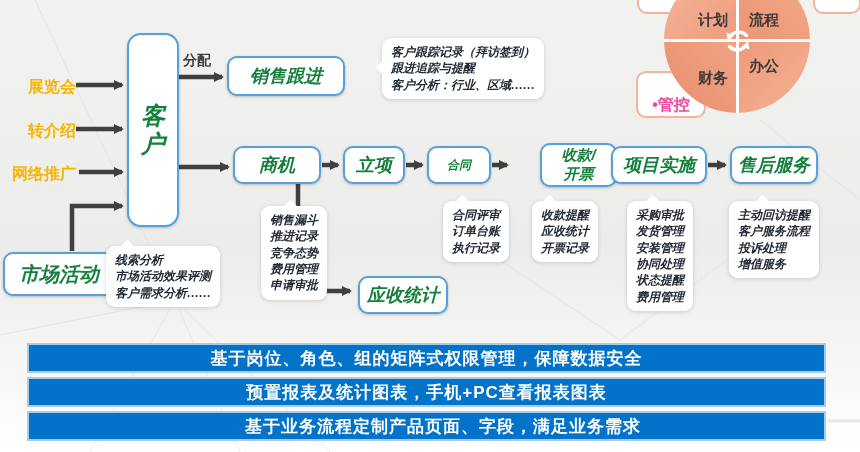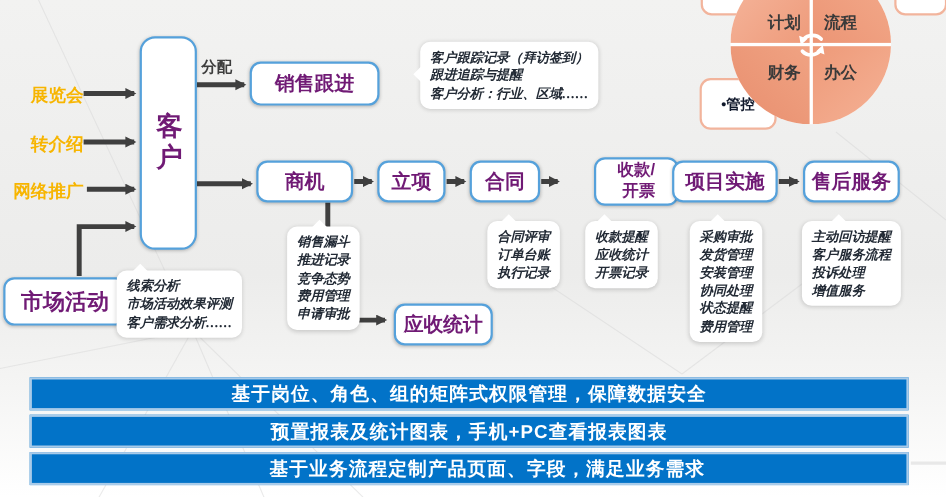--- a/index.html
+++ b/index.html
@@ -9,37 +9,37 @@
     font-family:"Liberation Sans", sans-serif;
   }
   .abs{position:absolute;}
   svg.overlay{position:absolute;left:0;top:0;pointer-events:none;}
   
   .src{color:#f7b500;font-weight:bold;font-size:16px;white-space:nowrap;}
   
   .fbox{
     background:#fff;border:2px solid #55a1db;border-radius:10px;
     display:flex;align-items:center;justify-content:center;
-    color:#701a75;font-weight:bold;box-shadow:0 1px 3px rgba(0,0,0,.22);
-    text-align:right;box-sizing:border-box;
+    color:#15803d;font-weight:bold;box-shadow:0 1px 3px rgba(0,0,0,.22);
+    text-align:center;box-sizing:border-box;font-style:italic;
   }
   .fbox .nline{line-height:1.25;}
   
   .bubble{
     background:#fff;border-radius:9px;box-shadow:0 1px 4px rgba(0,0,0,.16);
     padding:6px 9px;color:#222a35;font-size:12px;line-height:1.36;
     font-family:"Liberation Serif", serif;font-style:italic;font-weight:bold;
     white-space:nowrap;box-sizing:border-box;
   }
   .tail{position:absolute;width:11px;height:11px;background:#fff;transform:rotate(45deg);}
   .assign{color:#3d3d3d;font-weight:bold;font-size:14px;}
   
   .qcard{background:#fff;border:2px solid #f2b49c;border-radius:10px;box-sizing:border-box;
-         display:flex;align-items:center;justify-content:center;
-         color:#0f172a;font-weight:bold;font-size:13px;}
+         display:flex;align-items:flex-end;justify-content:center;
+         color:#ec4899;font-weight:bold;font-size:16px;}
   .qcircle{display:grid;grid-template-columns:1fr 1fr;grid-template-rows:1fr 1fr;gap:3px;
            background:#fff;border-radius:50%;overflow:hidden;width:146px;height:146px;}
   .q1{background:linear-gradient(135deg,#f6b89f,#ee9b7b);}
   .q2{background:linear-gradient(225deg,#f3ab8c,#ec9575);}
   .q3{background:linear-gradient(45deg,#e88e6e,#f0a383);}
   .q4{background:linear-gradient(315deg,#f5b296,#ee9a79);}
   .qlabel{color:#3a3a3a;font-weight:bold;font-size:15px;}
   
   .banner{
     background:#0273c8;border:2px solid #a9cbe9;height:30px;width:799px;left:27px;
@@ -123,21 +123,21 @@
         <div class="nline">客户分析：行业、区域……</div>
       </div>
   </div>
 
   <div class="abs fbox" style="left:233px;top:146px;width:88px;height:38px;font-size:18px;">
     <span>商机</span>
   </div>
   <div class="abs fbox" style="left:343px;top:146px;width:62px;height:38px;font-size:18px;">
     <span>立项</span>
   </div>
-  <div class="abs fbox" style="left:427px;top:146px;width:64px;height:38px;font-size:18px;">
+  <div class="abs fbox" style="left:427px;top:146px;width:64px;height:38px;font-size:12px;">
     <span>合同</span>
   </div>
   <div class="abs fbox" style="left:540px;top:143px;width:77px;height:44px;font-size:15px;">
     <span>
         <div class="nline">收款/</div>
         <div class="nline">开票</div>
       </span>
   </div>
   <div class="abs fbox" style="left:611px;top:146px;width:96px;height:38px;font-size:18px;">
     <span>项目实施</span>
@@ -204,21 +204,21 @@
   </div>
 
   <div class="abs qcircle" style="left:664px;top:-33px;">
     <div class="q1"></div>
     <div class="q2"></div>
     <div class="q3"></div>
     <div class="q4"></div>
   </div>
   <div class="abs qlabel" style="left:698px;top:11px;">计划</div>
   <div class="abs qlabel" style="left:749px;top:11px;">流程</div>
-  <div class="abs qlabel" style="left:698px;top:57px;text-align:center;">财务</div>
+  <div class="abs qlabel" style="left:698px;top:69px;text-align:center;">财务</div>
   <div class="abs qlabel" style="left:749px;top:57px;">办公</div>
 
   <svg class="abs" style="left:722px;top:25px;" width="32" height="32" viewBox="0 0 32 32">
     <g stroke="#ffffff" stroke-width="3.4" fill="none" stroke-linecap="round">
       <path d="M24.5,10.5 A10,9 0 0 0 8.5,11"></path>
       <path d="M7.5,21.5 A10,9 0 0 0 23.5,21"></path>
     </g>
     <polygon points="4.5,7.5 12,10.5 6,16" fill="#ffffff"></polygon>
     <polygon points="27.5,24.5 20,21.5 26,16" fill="#ffffff"></polygon>
   </svg>

